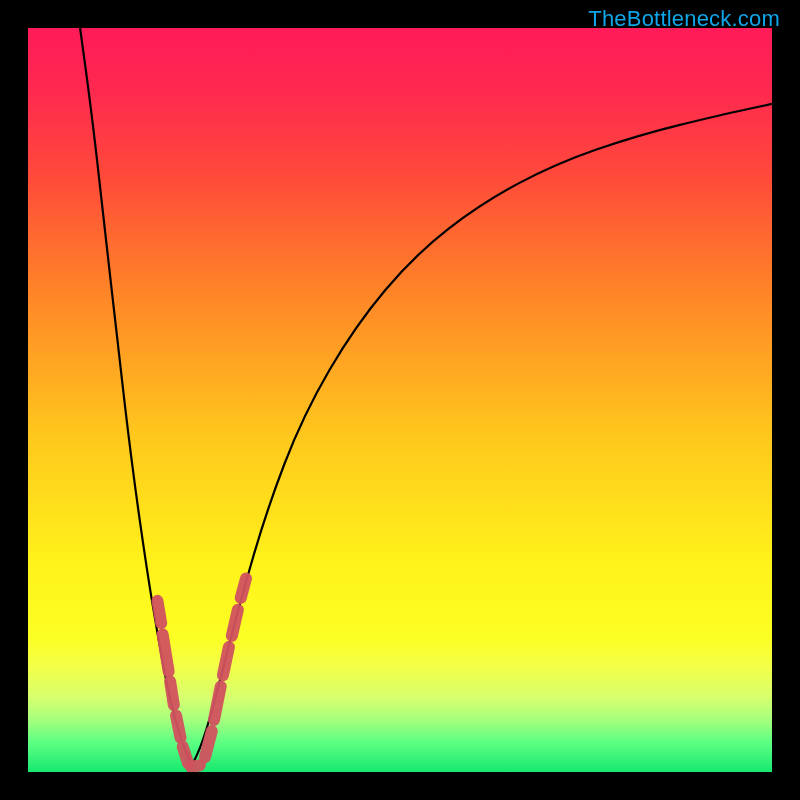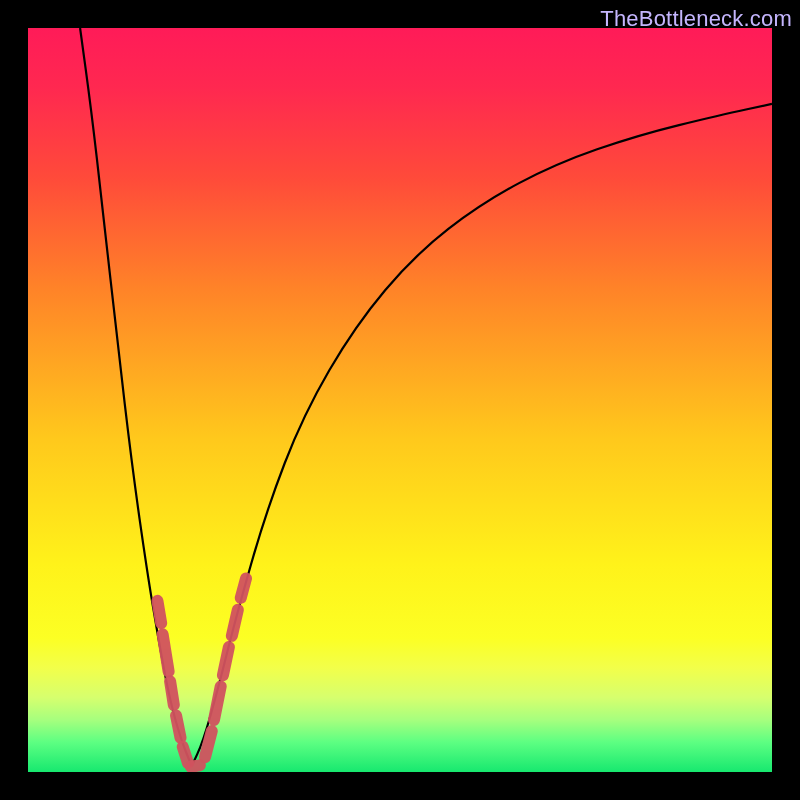--- a/index.html
+++ b/index.html
@@ -28,22 +28,22 @@
   .gradient-bg {
     position: absolute;
     left: 0;
     top: 0;
     width: 100%;
     height: 100%;
   }
   .watermark {
     position: absolute;
     top: 6px;
-    right: 8px;
-    color: #c4b5fd;
+    right: 20px;
+    color: #0ea5e9;
     font-size: 22px;
     font-weight: 500;
     letter-spacing: 0.2px;
     user-select: none;
   }
   svg.curve-layer {
     position: absolute;
     left: 0;
     top: 0;
     width: 744px;

